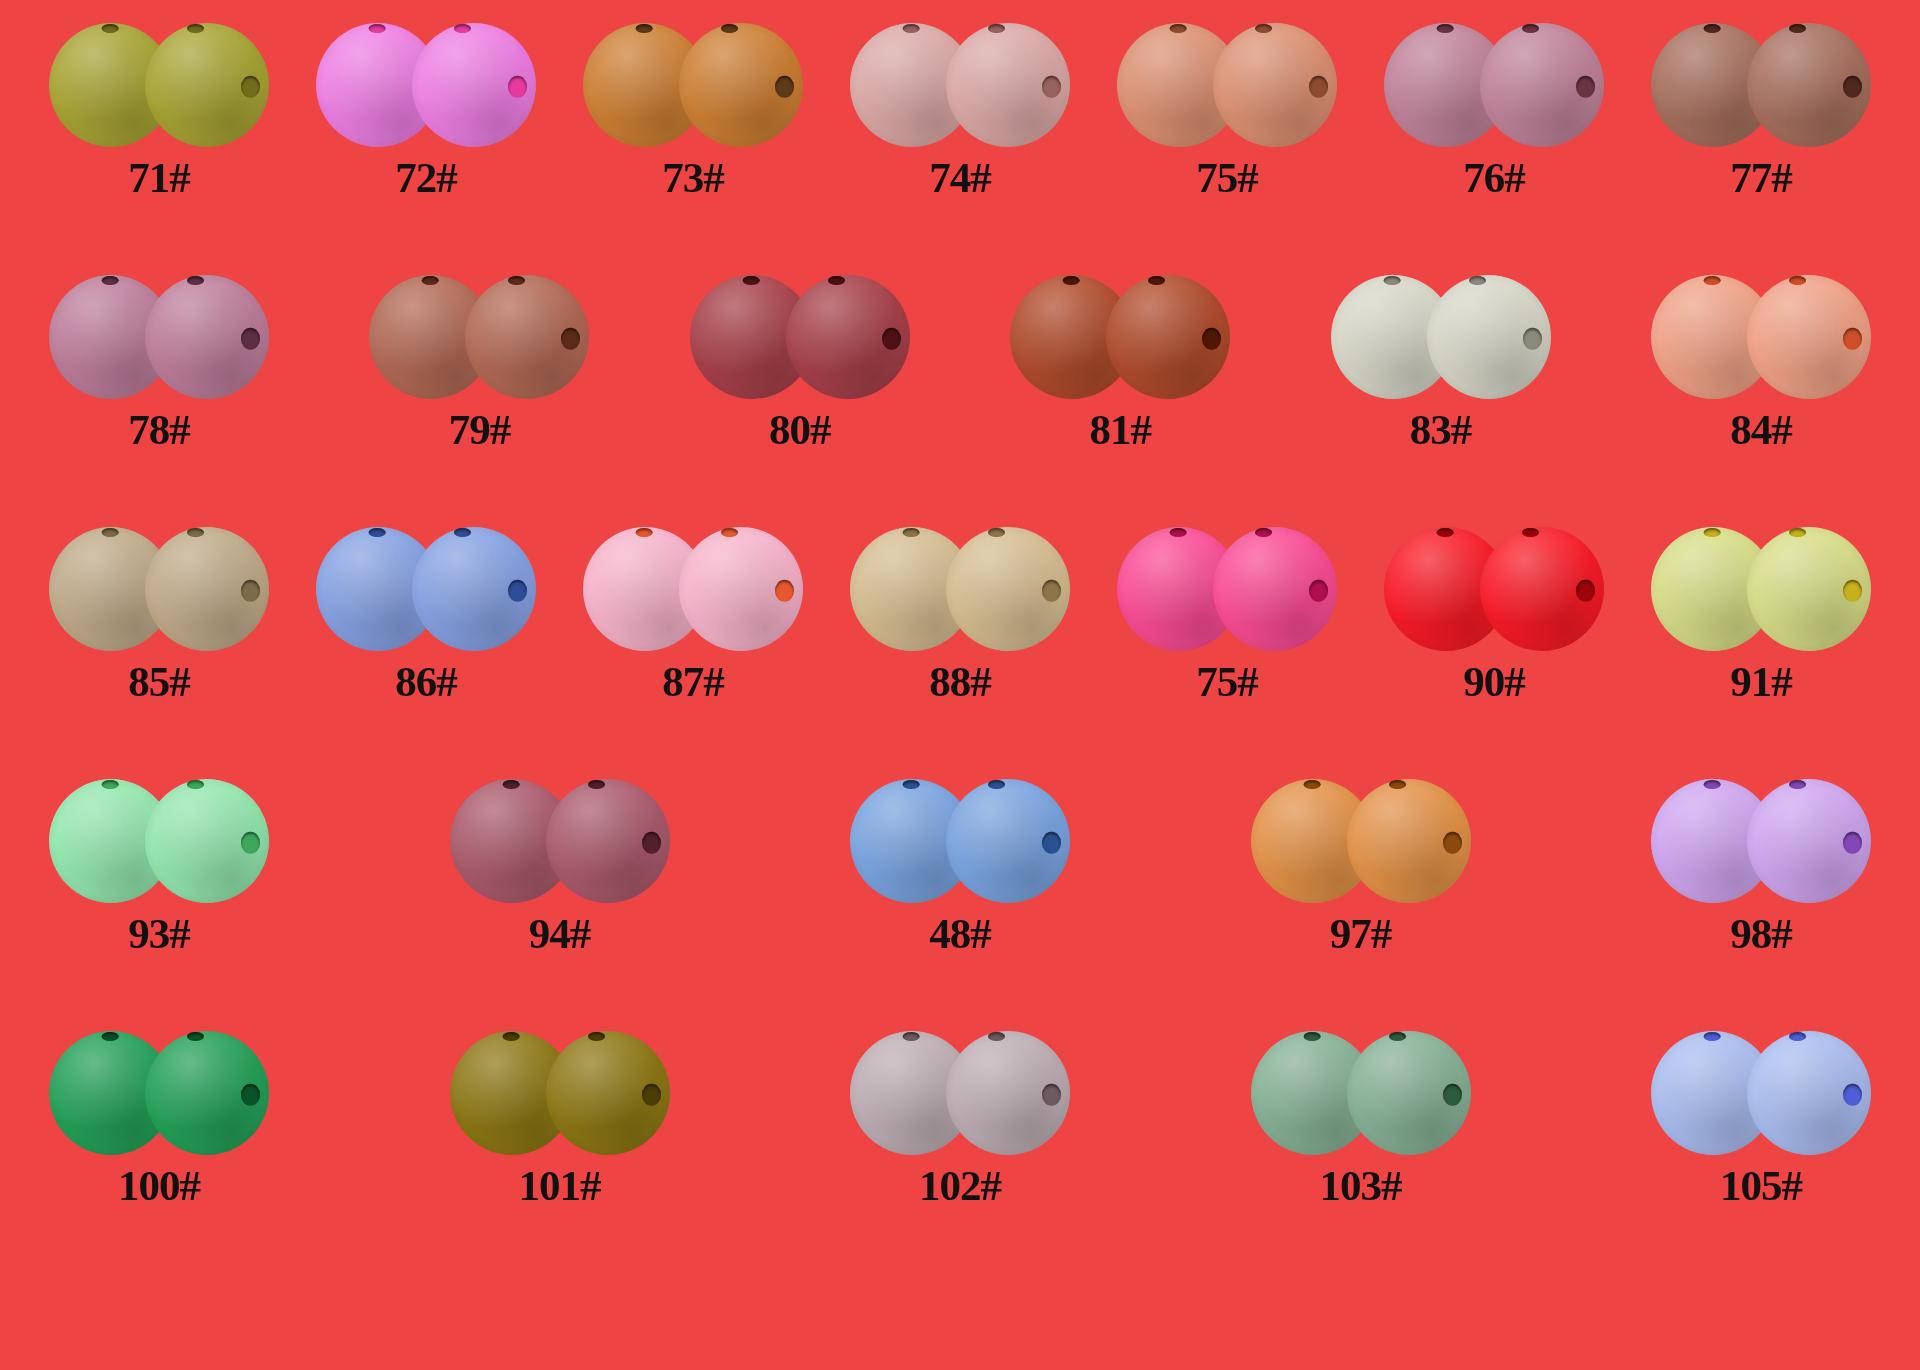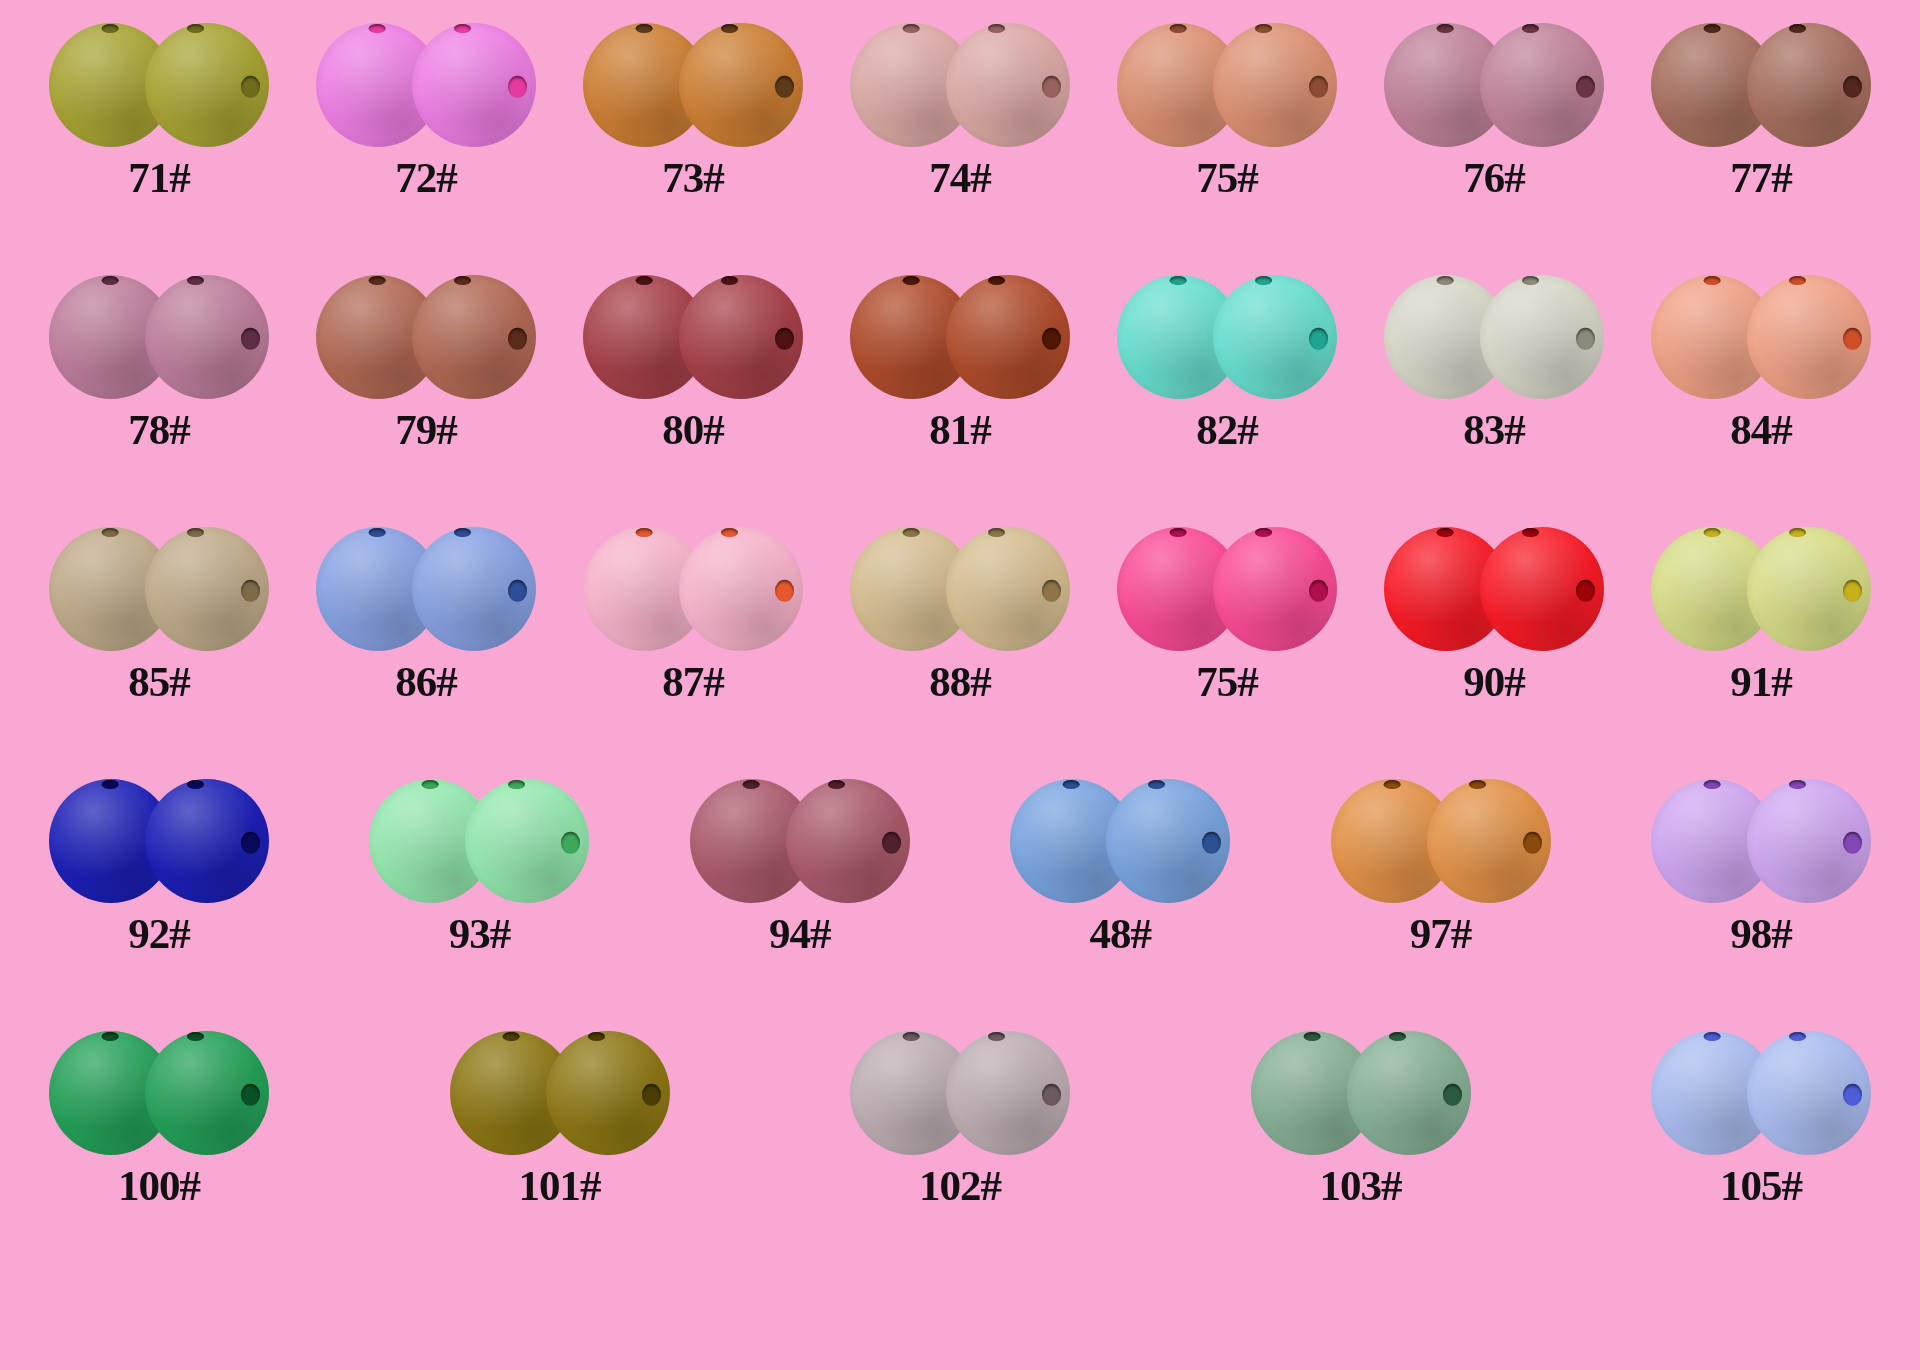--- a/index.html
+++ b/index.html
@@ -11,21 +11,21 @@
   body {
     width: 1920px;
     height: 1370px;
     font-family: "Liberation Serif", "DejaVu Serif", serif;
     overflow: hidden;
   }
   #chart {
     position: relative;
     width: 1920px;
     height: 1370px;
-    background: #f9a8d4;
+    background: #ef4444;
     display: flex;
     flex-direction: column;
     justify-content: flex-start;
     padding-top: 18px;
     box-sizing: border-box;
   }
   .bead-row {
     display: flex;
     flex-direction: row;
     justify-content: space-between;
@@ -268,34 +268,20 @@
           <div class="bead right" style="background: rgb(176, 76, 44);">
             <div class="shade"></div>
             <div class="hole top" style="background: rgb(80, 23, 5);"></div>
             <div class="hole" style="background: rgb(80, 23, 5);"></div>
           </div>
         </div>
         <div class="label">81#</div>
       </div>
       <div class="swatch">
         <div class="pair">
-          <div class="bead left" style="background: rgb(105, 223, 208);">
-            <div class="shade"></div>
-            <div class="hole" style="background: rgb(31, 164, 144);"></div>
-          </div>
-          <div class="bead right" style="background: rgb(105, 223, 208);">
-            <div class="shade"></div>
-            <div class="hole top" style="background: rgb(31, 164, 144);"></div>
-            <div class="hole" style="background: rgb(31, 164, 144);"></div>
-          </div>
-        </div>
-        <div class="label">82#</div>
-      </div>
-      <div class="swatch">
-        <div class="pair">
           <div class="bead left" style="background: rgb(215, 214, 200);">
             <div class="shade"></div>
             <div class="hole" style="background: rgb(139, 138, 123);"></div>
           </div>
           <div class="bead right" style="background: rgb(215, 214, 200);">
             <div class="shade"></div>
             <div class="hole top" style="background: rgb(139, 138, 123);"></div>
             <div class="hole" style="background: rgb(139, 138, 123);"></div>
           </div>
         </div>
@@ -410,34 +396,20 @@
           <div class="bead right" style="background: rgb(215, 221, 136);">
             <div class="shade"></div>
             <div class="hole top" style="background: rgb(198, 176, 28);"></div>
             <div class="hole" style="background: rgb(198, 176, 28);"></div>
           </div>
         </div>
         <div class="label">91#</div>
       </div>
     </div>
     <div class="bead-row">
-      <div class="swatch">
-        <div class="pair">
-          <div class="bead left" style="background: rgb(29, 32, 183);">
-            <div class="shade"></div>
-            <div class="hole" style="background: rgb(10, 10, 93);"></div>
-          </div>
-          <div class="bead right" style="background: rgb(29, 32, 183);">
-            <div class="shade"></div>
-            <div class="hole top" style="background: rgb(10, 10, 93);"></div>
-            <div class="hole" style="background: rgb(10, 10, 93);"></div>
-          </div>
-        </div>
-        <div class="label">92#</div>
-      </div>
       <div class="swatch">
         <div class="pair">
           <div class="bead left" style="background: rgb(147, 231, 174);">
             <div class="shade"></div>
             <div class="hole" style="background: rgb(61, 168, 92);"></div>
           </div>
           <div class="bead right" style="background: rgb(147, 231, 174);">
             <div class="shade"></div>
             <div class="hole top" style="background: rgb(61, 168, 92);"></div>
             <div class="hole" style="background: rgb(61, 168, 92);"></div>

